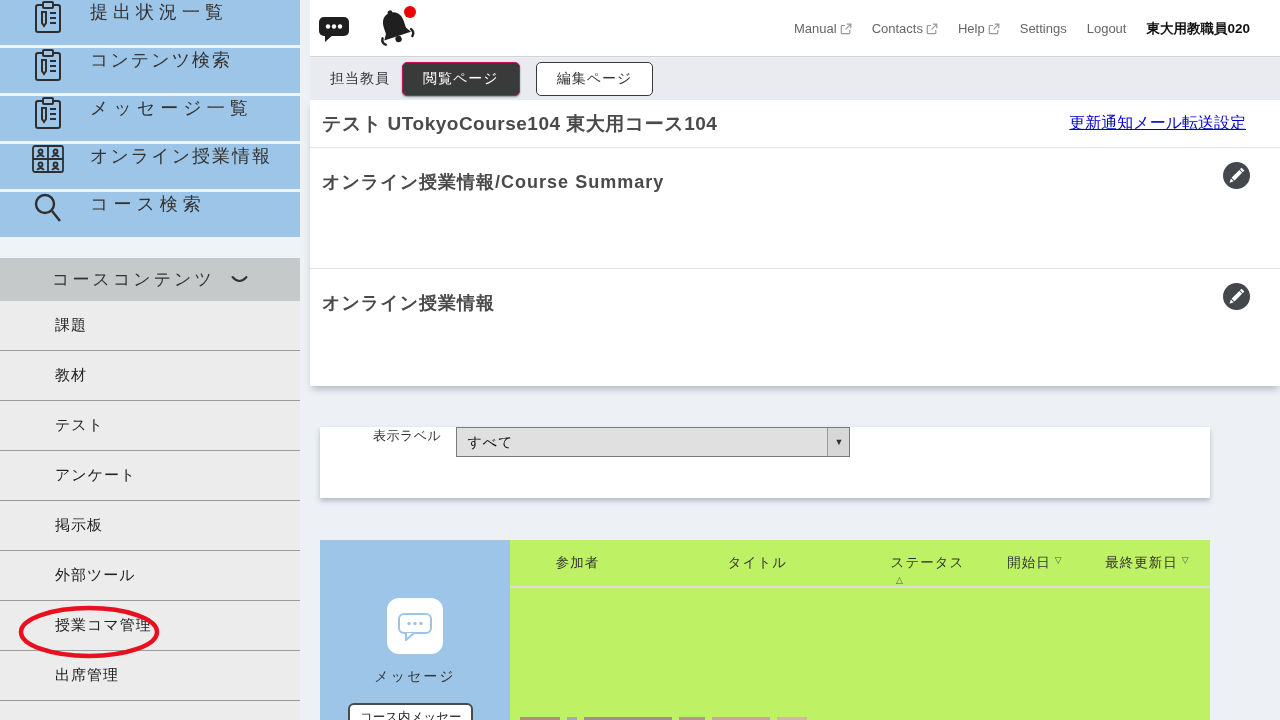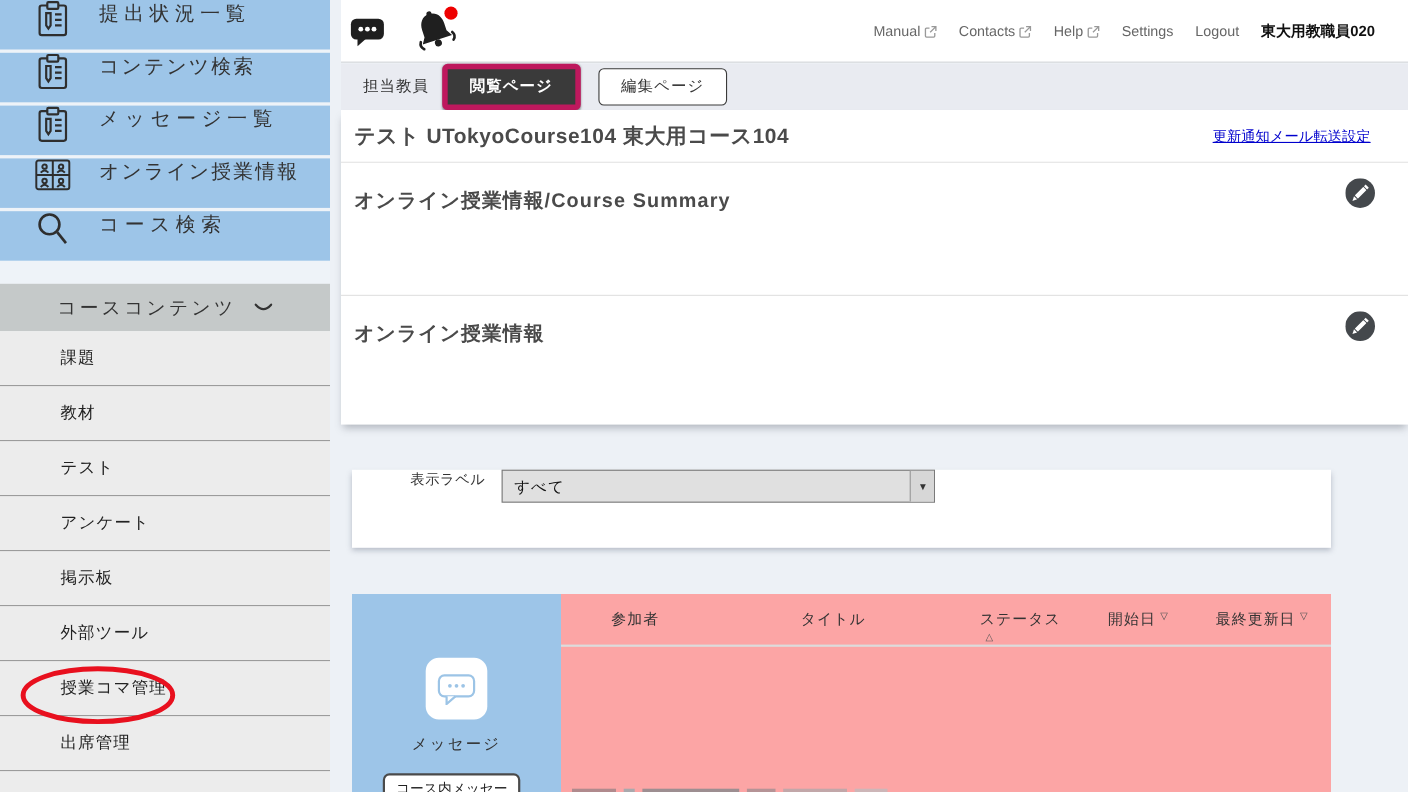--- a/index.html
+++ b/index.html
@@ -46,30 +46,30 @@
   .hdr-nav { position:absolute; right:30px; top:0; height:57px; display:flex; align-items:center; gap:20px; }
   .hdr-link { font-size:13px; color:#666; text-decoration:none; cursor:pointer; display:inline-flex; align-items:center; gap:3px; white-space:nowrap; }
   .hdr-user { font-size:13.5px; font-weight:bold; color:#101010; white-space:nowrap; }
 
   .tab-row {
     position:absolute; left:0; top:58px; width:970px; height:42px; background:#e9ebf1;
     display:flex; align-items:center; padding-left:20px;
   }
   .role-label { font-size:14px; letter-spacing:1px; color:#333; }
   .tab-btn { font-size:14px; letter-spacing:1px; border-radius:5px; padding:7px 20px; cursor:pointer; white-space:nowrap; }
-  .tab-btn.active { margin-left:12px; background:#3a3a3a; color:#fff; border:5px solid #be185d; box-shadow:0 1px 2px rgba(0,0,0,.4);font-weight:bold; }
+  .tab-btn.active { margin-left:12px; background:#3a3a3a; color:#fff; border:1px solid #be185d; box-shadow:0 1px 2px rgba(0,0,0,.4); }
   .tab-btn.plain { margin-left:16px; background:#fff; color:#333; border:1.5px solid #3a3a3a; }
 
   .content-block {
     position:absolute; left:0; top:100px; width:970px; height:286px; background:#fff;
     box-shadow:0 5px 7px -2px rgba(70,75,90,.35);
   }
   .title-row { height:48px; border-bottom:1px solid #e3e3e3; display:flex; align-items:center; justify-content:space-between; padding:0 34px 0 12px; }
   .course-title { font-size:19px; font-weight:bold; color:#4a4a4a; letter-spacing:.5px; }
-  .mail-link { font-size:13px; color:#0000cd; text-decoration:underline; cursor:pointer; }
+  .mail-link { font-size:16px; color:#0000cd; text-decoration:underline; cursor:pointer; }
   .sect { position:relative; height:120px; }
   .sect + .sect { border-top:1px solid #e0e0e0; height:117px; }
   .sect-heading { position:absolute; left:12px; top:22px; font-size:18px; font-weight:bold; color:#4a4a4a; letter-spacing:1px; }
   .pencil-btn { position:absolute; right:30px; top:14px; cursor:pointer; }
 
   
   .filter-panel {
     position:absolute; left:10px; top:427px; width:890px; height:71px; background:#fff;
     box-shadow:0 3px 5px rgba(110,120,140,.45); display:flex; align-items:flex-start;
   }
@@ -90,21 +90,21 @@
   .msg-cell { width:190px; background:#9dc5e8; position:relative; cursor:pointer; }
   .msg-card {
     width:56px; height:56px; background:#fff; border-radius:12px; margin:58px auto 0 auto;
     display:flex; align-items:center; justify-content:center;
   }
   .msg-label { text-align:center; margin-top:14px; font-size:14px; letter-spacing:2px; color:#333; }
   .msg-tooltip {
     position:absolute; left:28px; top:163px; background:#fff; border:2px solid #4a4a4a; border-radius:6px;
     padding:4px 10px 8px 10px; font-size:12.5px; color:#222; white-space:nowrap; z-index:5;
   }
-  .table-main { width:700px; background:#fca5a5; position:relative; }
+  .table-main { width:700px; background:#bef264; position:relative; }
   .thead { height:48px; display:flex; border-bottom:2px solid #dcdcdc; }
   .th { display:flex; align-items:center; justify-content:center; font-size:13.5px; color:#333; letter-spacing:1px; position:relative; }
   .th .sort-inline { font-size:9px; color:#555; margin-left:4px; position:relative; top:-3px; }
   .th .sort-below { position:absolute; left:26px; bottom:1px; font-size:9px; color:#555; }
   .clipped-text-row { position:absolute; left:10px; bottom:0; height:4px; display:flex; gap:7px; align-items:flex-end; overflow:hidden; }
   .clipped-text-row span { display:inline-block; height:3px; }
 
   svg { display:block; }
 </style>
 </head>

